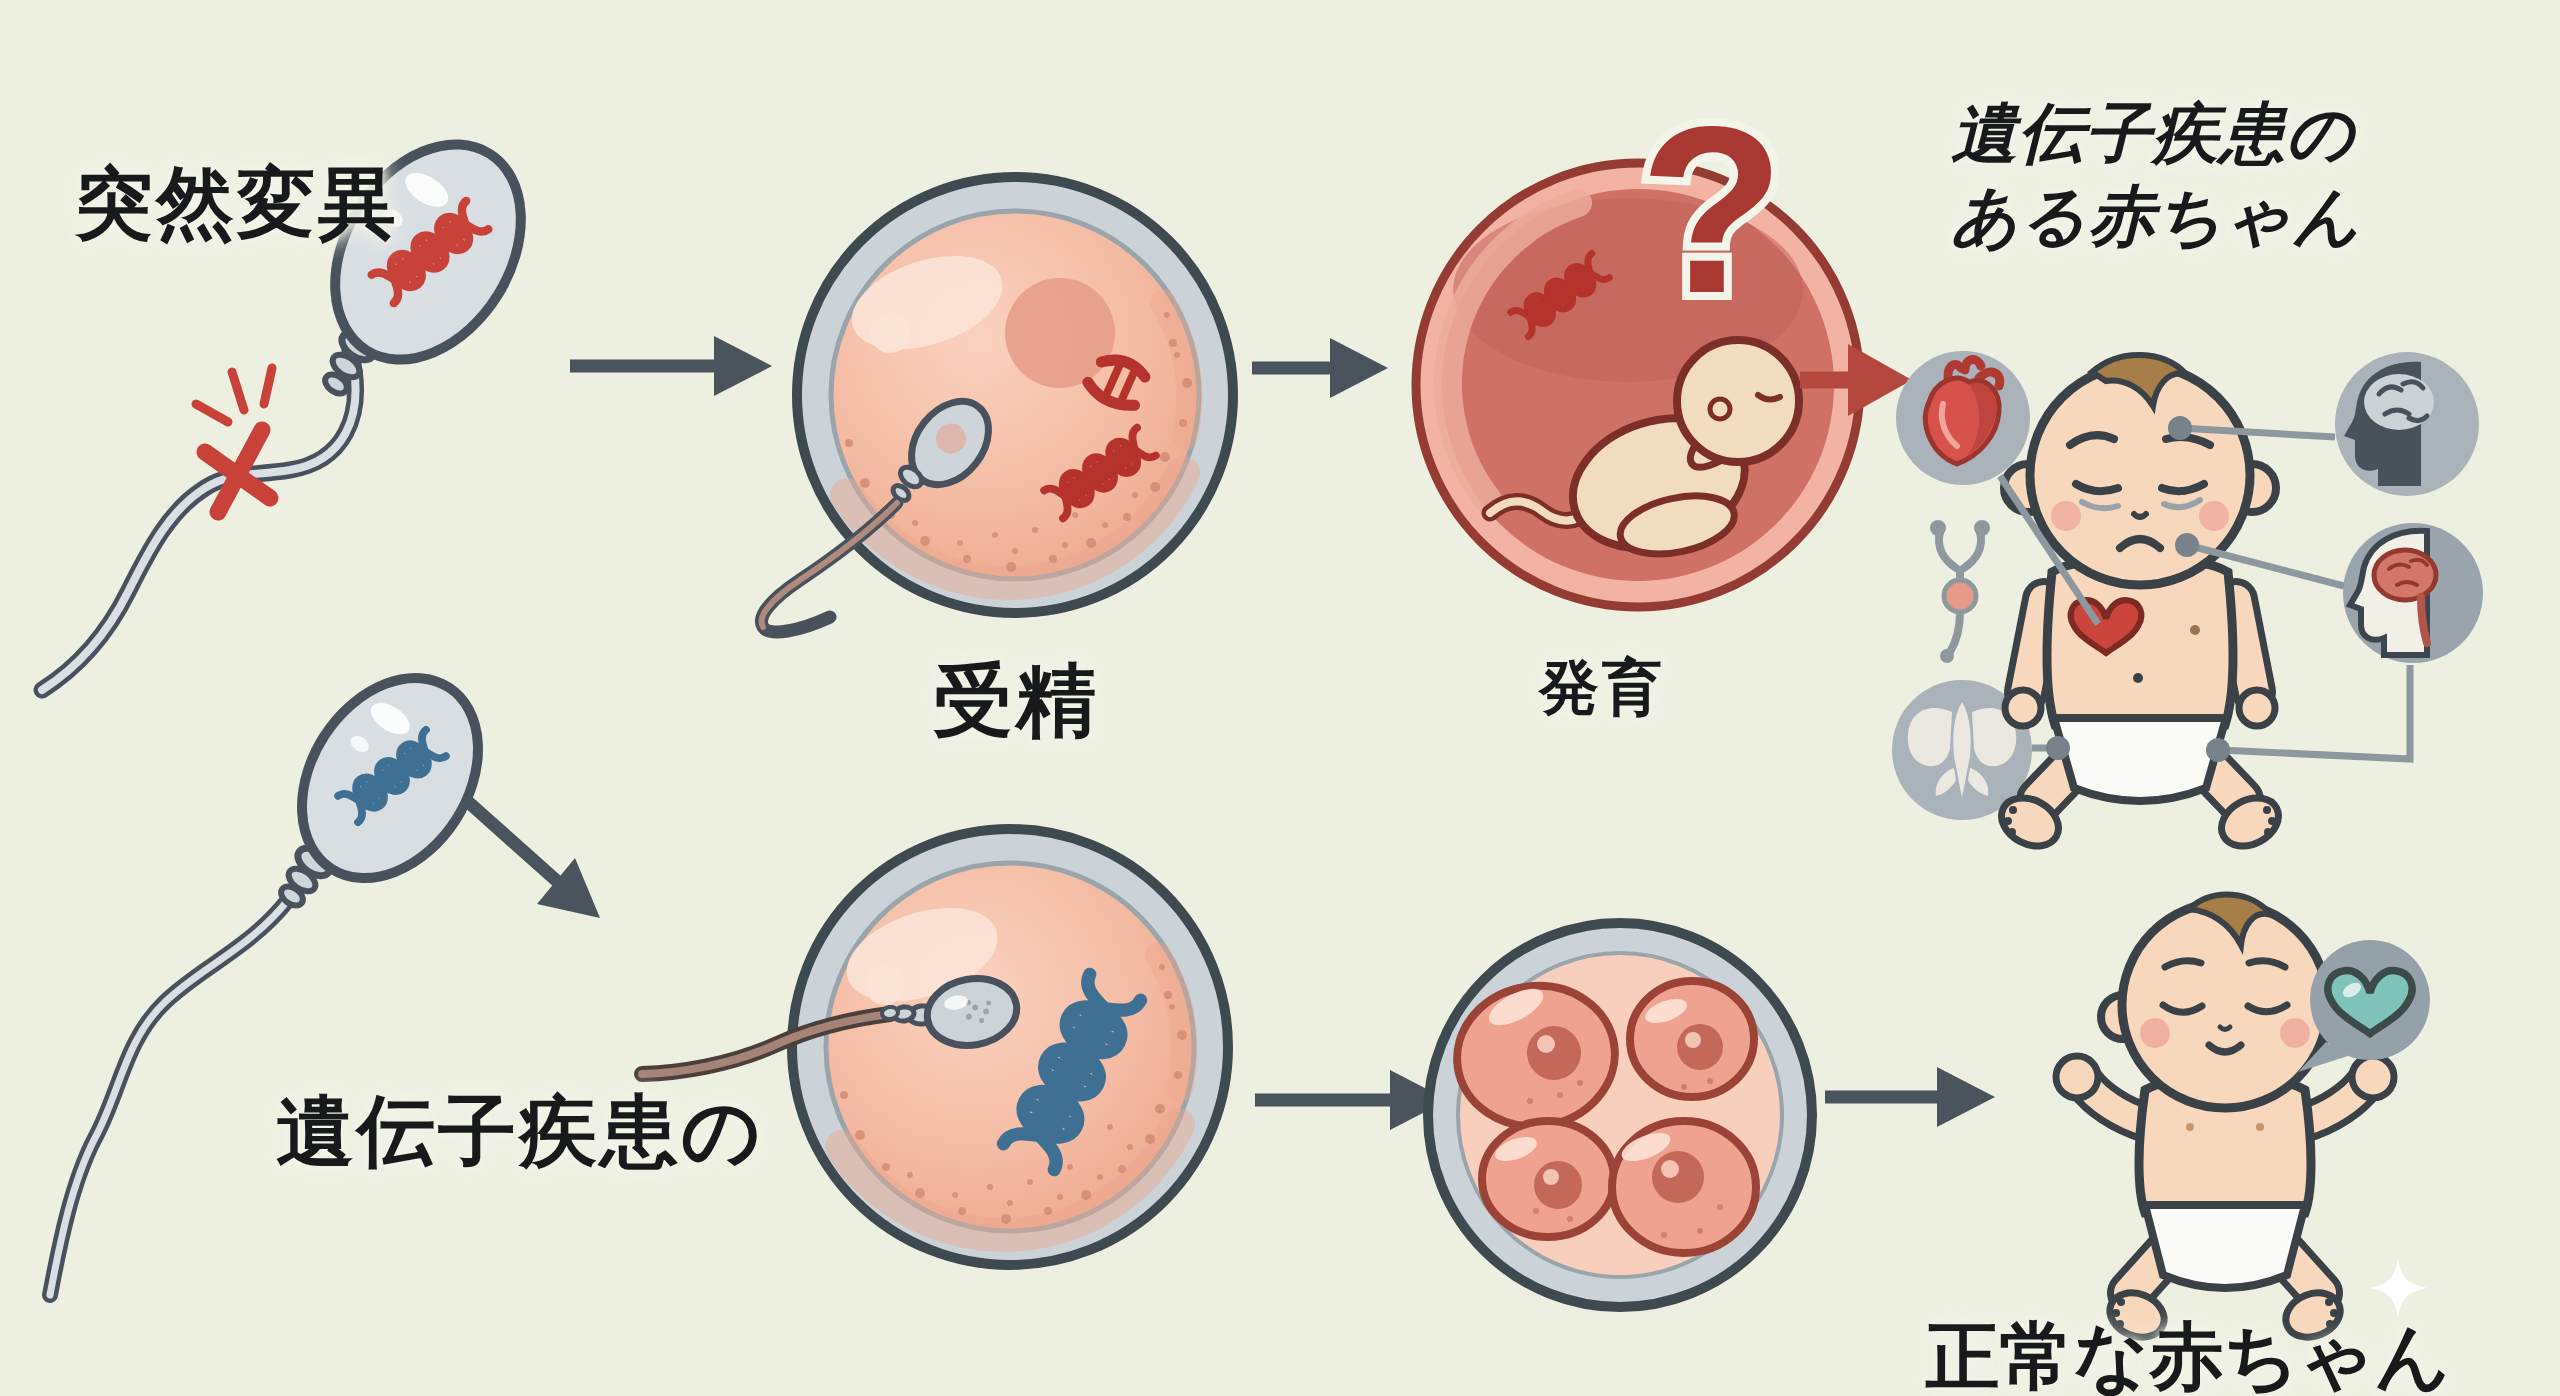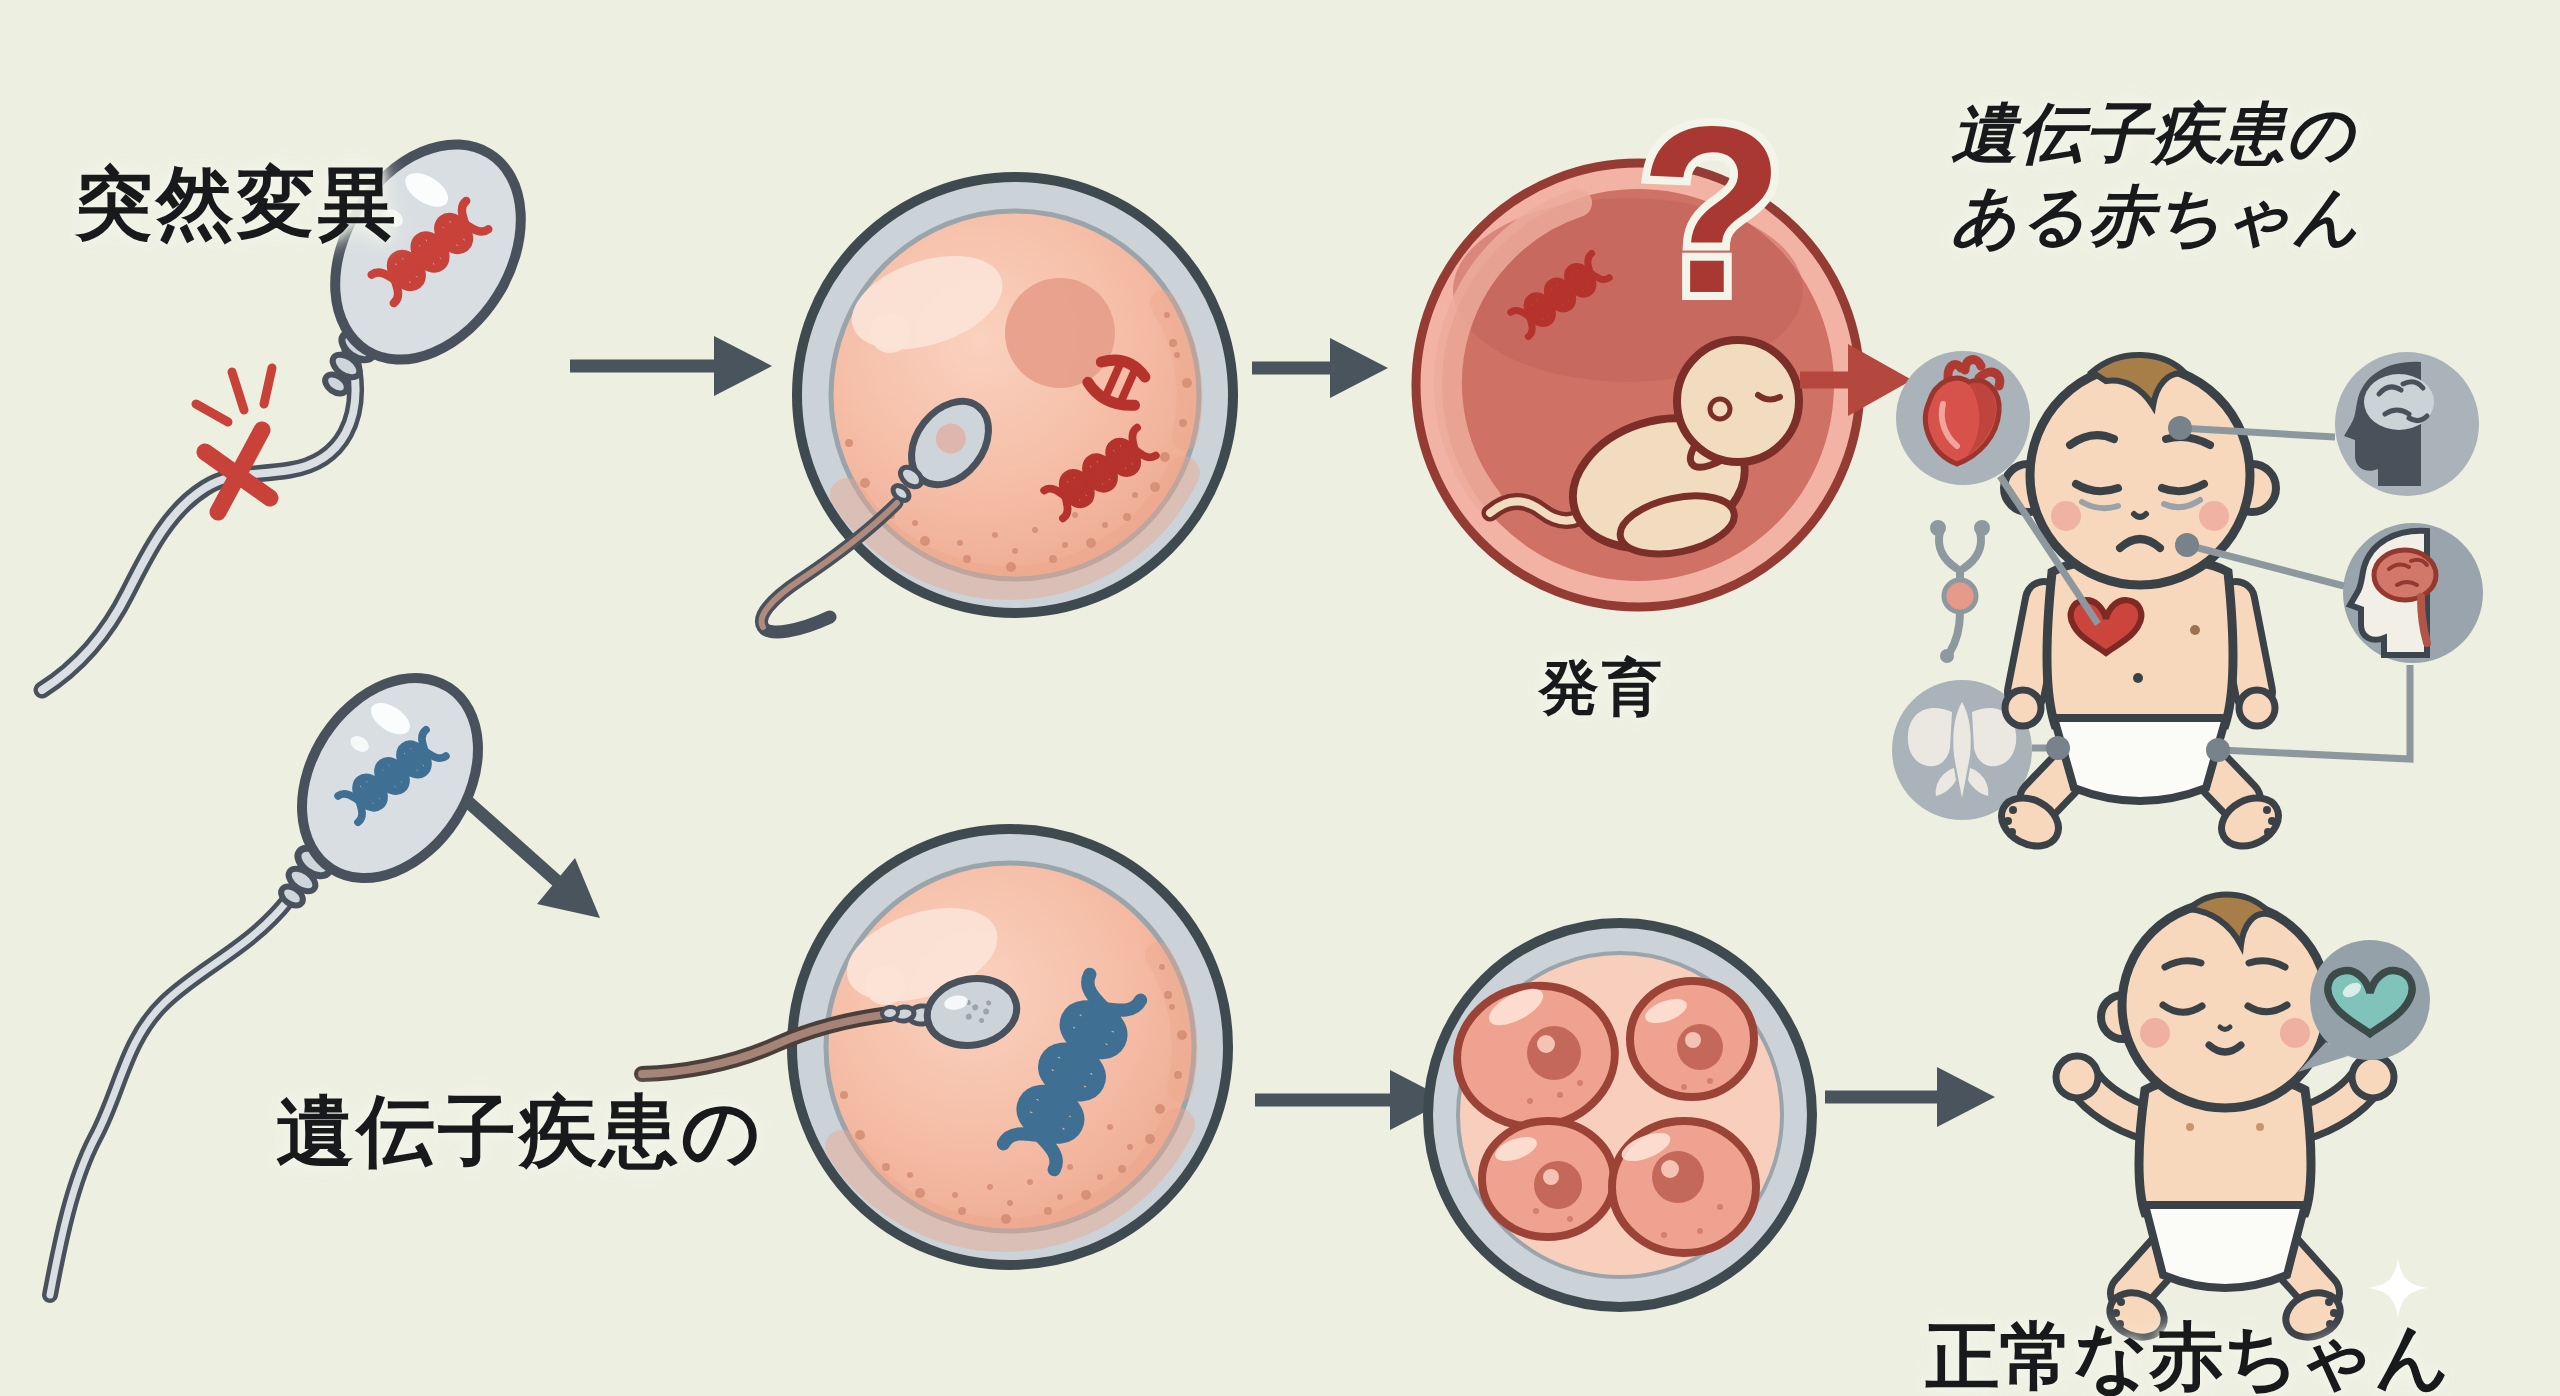--- a/index.html
+++ b/index.html
@@ -452,20 +452,21 @@
     <circle cx="2370" cy="1000" r="60" fill="#95a1a9"></circle>
     <polygon points="2326,1042 2298,1072 2348,1056" fill="#95a1a9"></polygon>
     <use href="#heartShape" transform="translate(2370,980) scale(1.85)" fill="#7fc3ba" stroke="#3c4a4a" stroke-width="4"></use>
     <ellipse cx="2352" cy="990" rx="10" ry="6" fill="#ffffff" opacity="0.7" transform="rotate(-30 2352 990)"></ellipse>
   </g>
 
   <path fill="#ffffff" opacity="0.95" d="M 2398,1258 C 2401,1278 2408,1285 2428,1288 C 2408,1291 2401,1298 2398,1318 C 2395,1298 2388,1291 2368,1288 C 2388,1285 2395,1278 2398,1258 Z"></path>
 </svg>
 
 <div class="label lbl-mutation">突然変異</div>
+<div class="label lbl-fert">受精</div>
 <div class="label lbl-dev">発育</div>
 <div class="label lbl-affected">
   <div>遺伝子疾患の</div>
   <div>ある赤ちゃん</div>
 </div>
 <div class="label lbl-normal-sperm">遺伝子疾患の</div>
 <div class="label lbl-normal-baby">正常な赤ちゃん</div>
 
 </div>
 

